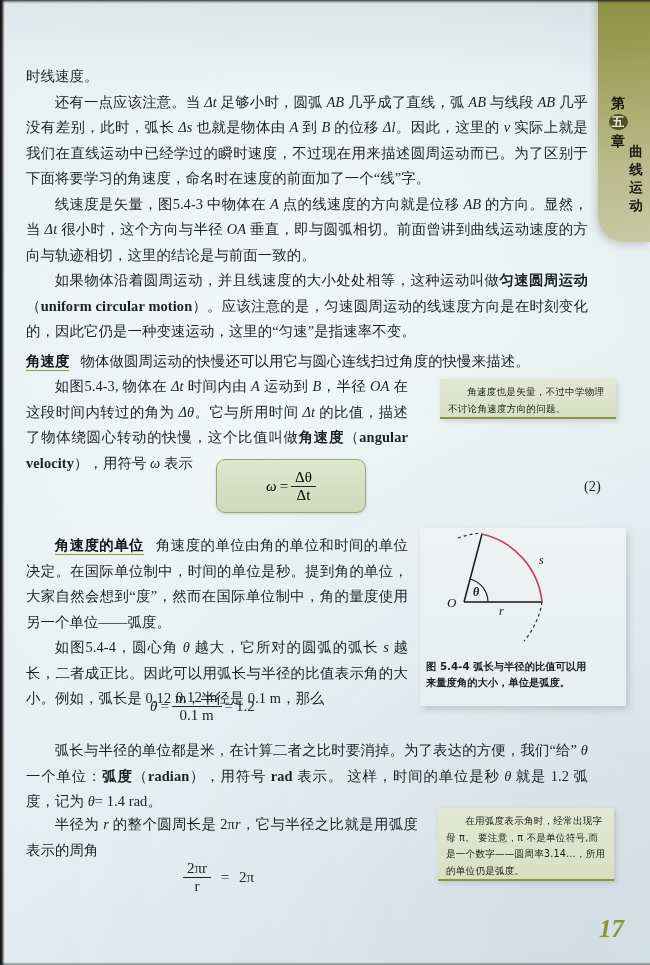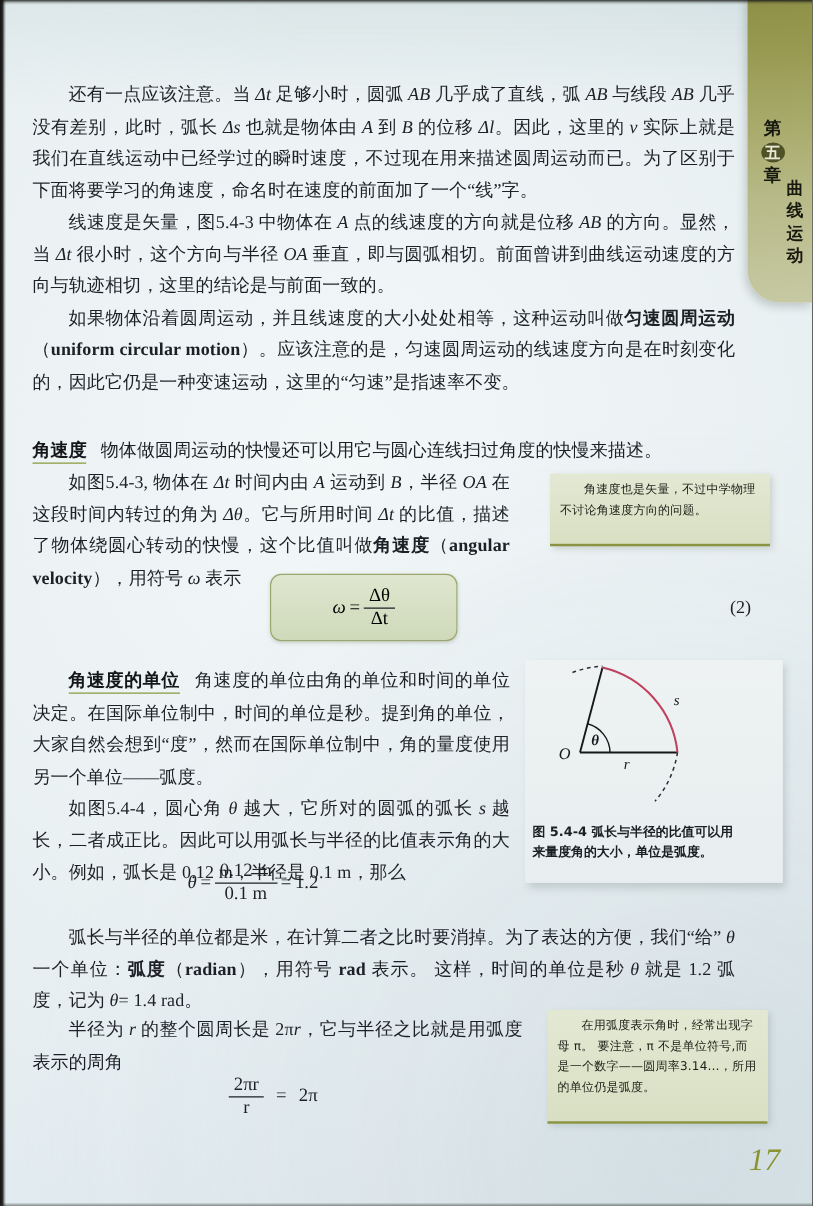--- a/index.html
+++ b/index.html
@@ -135,21 +135,21 @@
   
   .sidenote {
     position: absolute;
     background: linear-gradient(180deg, #e3e8d3 0%, #dde3c9 60%, #d8dfc2 100%);
     border-bottom: 2px solid #8b9440;
     box-shadow: 2px 2px 5px rgba(110,120,110,.26);
     color: #1b1d16;
     font-family: "DejaVu Sans", sans-serif;
     font-size: 9.6px;
     line-height: 16.5px;
-    padding: 5px 8px 18px;
+    padding: 5px 8px 0;
     text-indent: 2em;
     z-index: 14;
     letter-spacing: .2px;
   }
 
   
   #figure-544 {
     position: absolute;
     left: 420px; top: 528px;
     width: 206px; height: 178px;
@@ -166,21 +166,21 @@
     line-height: 16px;
     color: #1b1e22;
   }
 
   
   #page-number {
     position: absolute;
     right: 26px; bottom: 22px;
     font-family: "Liberation Serif", serif;
     font-style: italic;
-    font-weight: 400;
+    font-weight: 700;
     font-size: 25px;
     color: #8a9433;
     z-index: 20;
   }
 
   
   .eqtag {
     position: absolute;
     font-size: 14.5px;
     color: #1d2026;
@@ -203,20 +203,21 @@
   <div id="chapter-tab">
     <div class="tab-col">
       <span>第</span>
       <span class="tab-badge">五</span>
       <span>章</span>
     </div>
     <div class="tab-col second">曲线运动</div>
   </div>
 
   <div class="col wide" style="top:64px;">
+    <p class="noindent"><span>时线速度。</span></p>
     <p><span>还有一点应该注意。当 </span><i>Δt</i><span> 足够小时，圆弧 </span><i>AB</i><span> 几乎成了直线，弧 </span><i>AB</i><span> 与线段 </span><i>AB</i><span> 几乎没有差别，此时，弧长 </span><i>Δs</i><span> 也就是物体由 </span><i>A</i><span> 到 </span><i>B</i><span> 的位移 </span><i>Δl</i><span>。因此，这里的 </span><i>v</i><span> 实际上就是我们在直线运动中已经学过的瞬时速度，不过现在用来描述圆周运动而已。为了区别于下面将要学习的角速度，命名时在速度的前面加了一个“线”字。</span></p>
     <p><span>线速度是矢量，图5.4-3 中物体在 </span><i>A</i><span> 点的线速度的方向就是位移 </span><i>AB</i><span> 的方向。显然，当 </span><i>Δt</i><span> 很小时，这个方向与半径 </span><i>OA</i><span> 垂直，即与圆弧相切。前面曾讲到曲线运动速度的方向与轨迹相切，这里的结论是与前面一致的。</span></p>
     <p><span>如果物体沿着圆周运动，并且线速度的大小处处相等，这种运动叫做</span><span class="bold">匀速圆周运动</span><span>（</span><span class="bf-en">uniform circular motion</span><span>）。应该注意的是，匀速圆周运动的线速度方向是在时刻变化的，因此它仍是一种变速运动，这里的“匀速”是指速率不变。</span></p>
   </div>
 
   <div class="col wide" style="top:349px;">
     <p class="noindent"><span class="runin">角速度</span>&nbsp;&nbsp;&nbsp;<span>物体做圆周运动的快慢还可以用它与圆心连线扫过角度的快慢来描述。</span></p>
   </div>
 
   <div class="col narrow" style="top:374px;">

